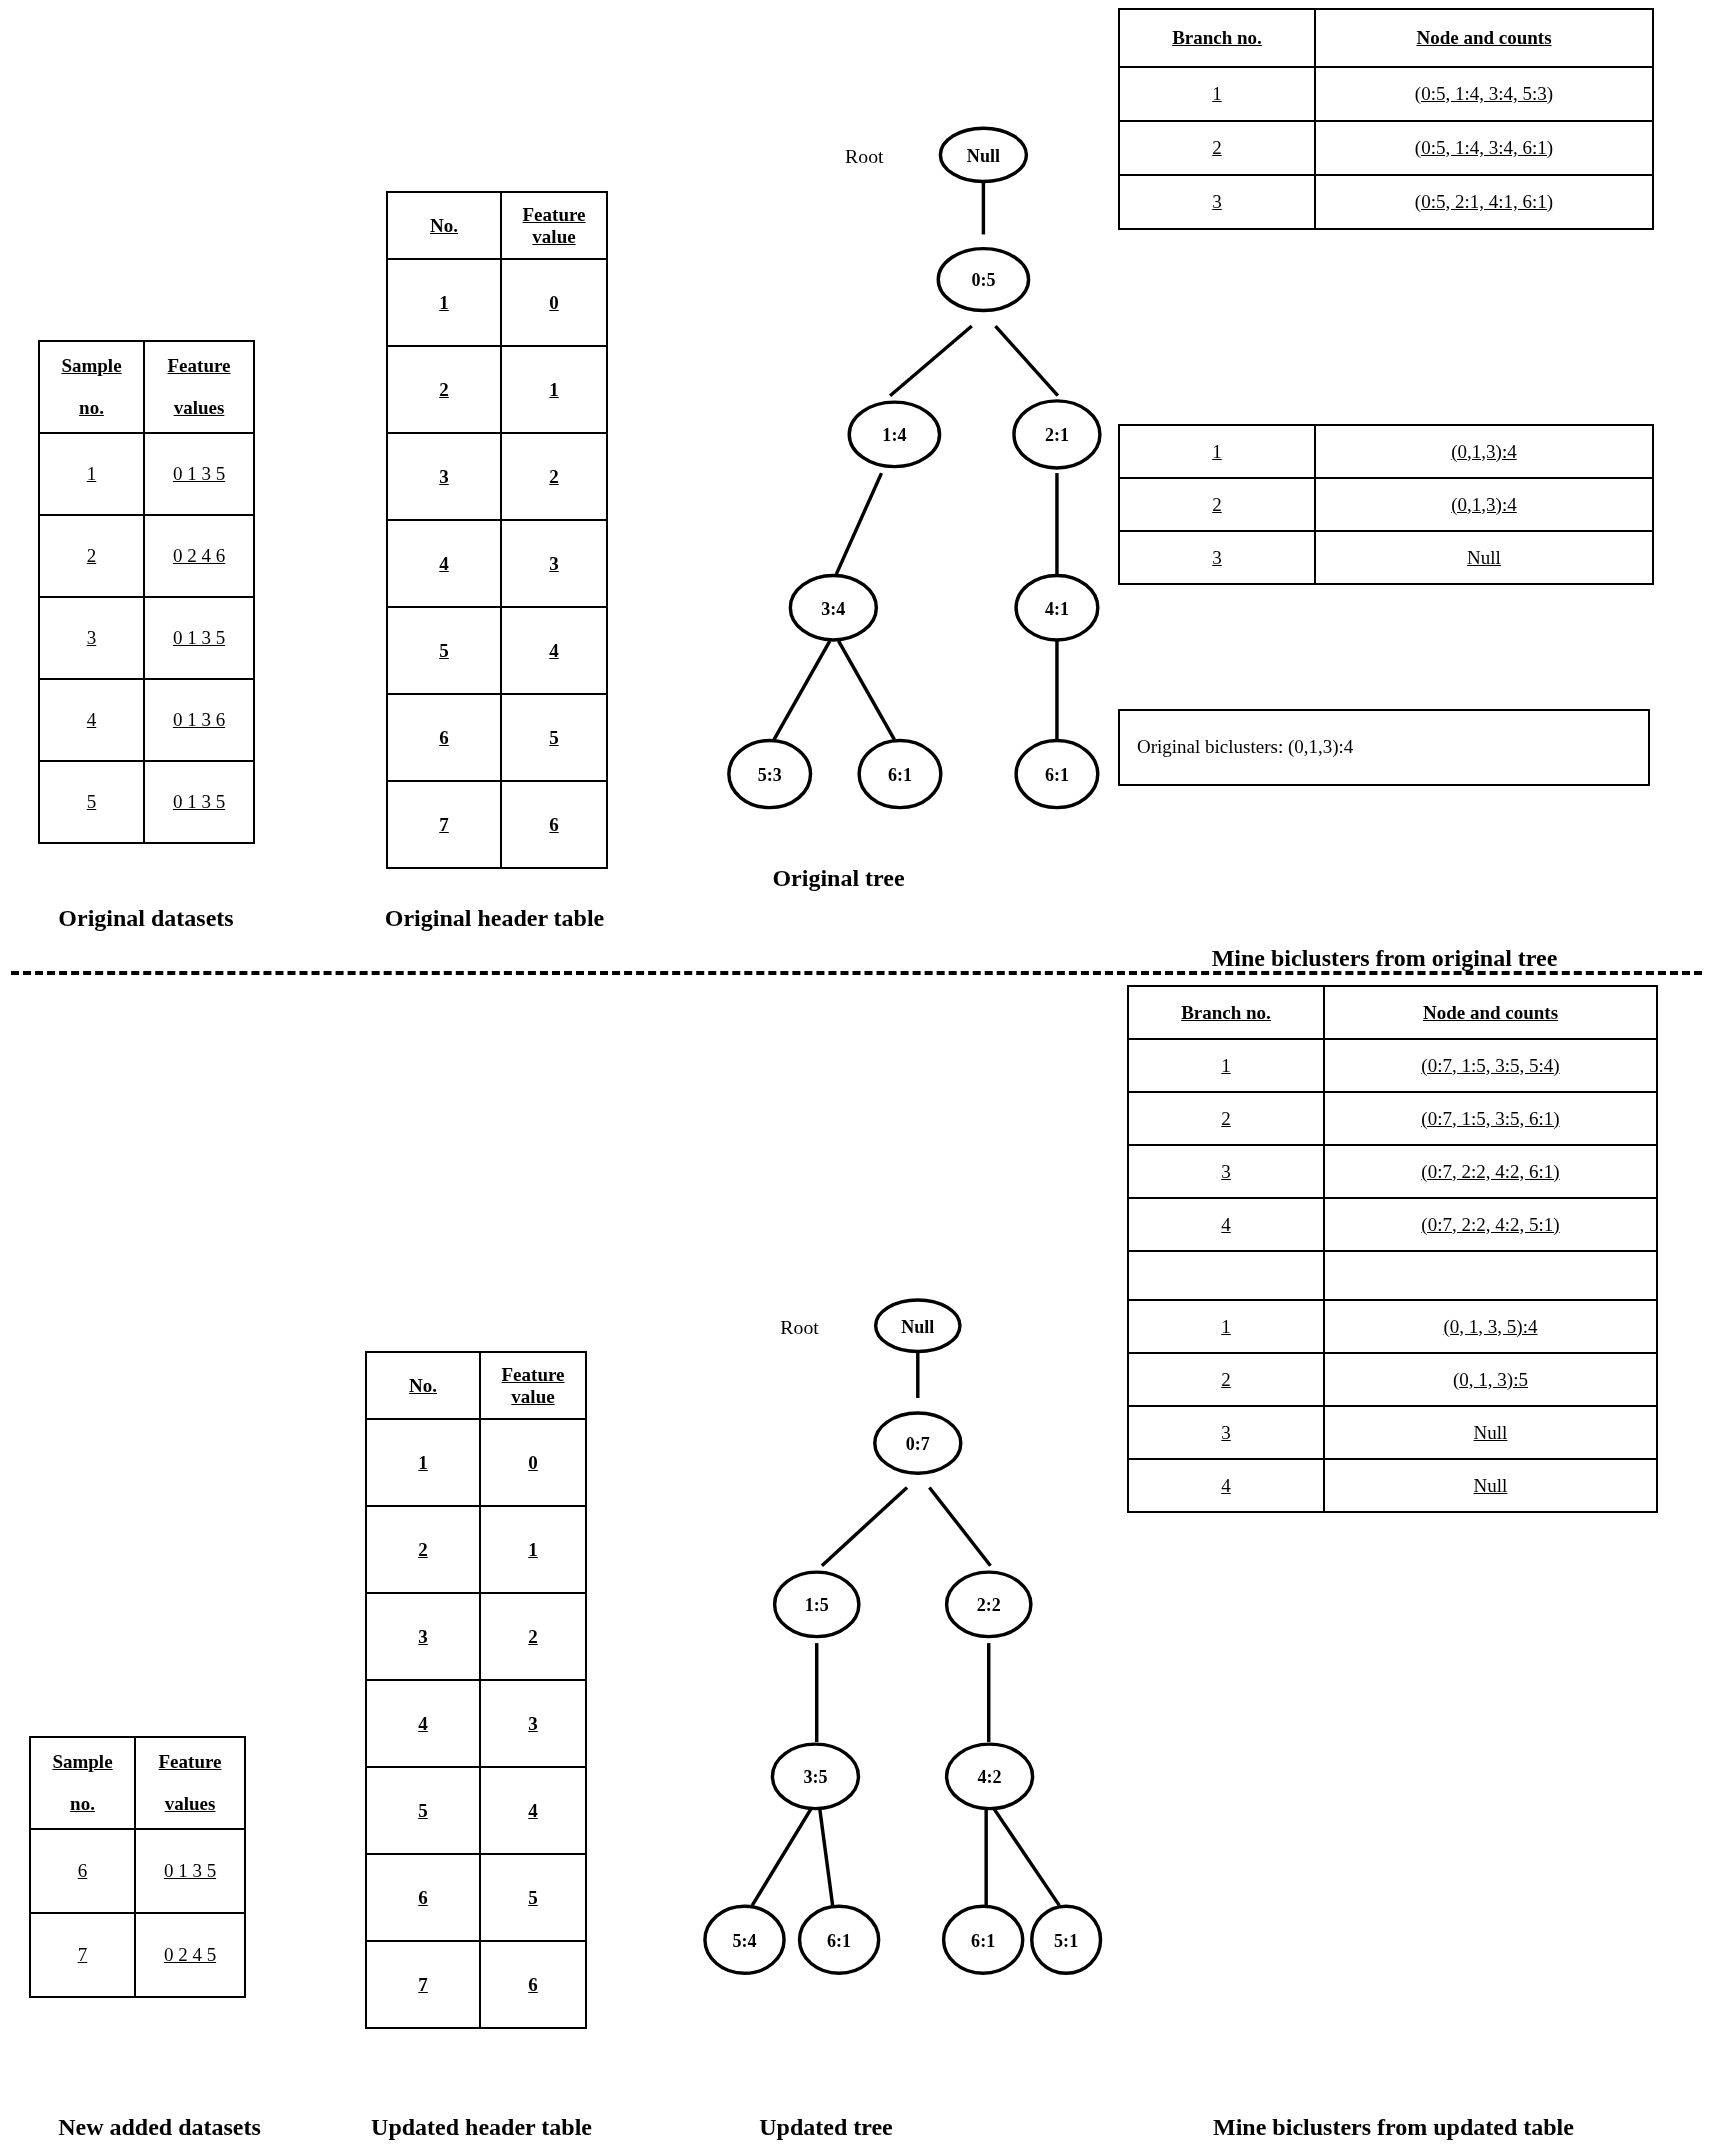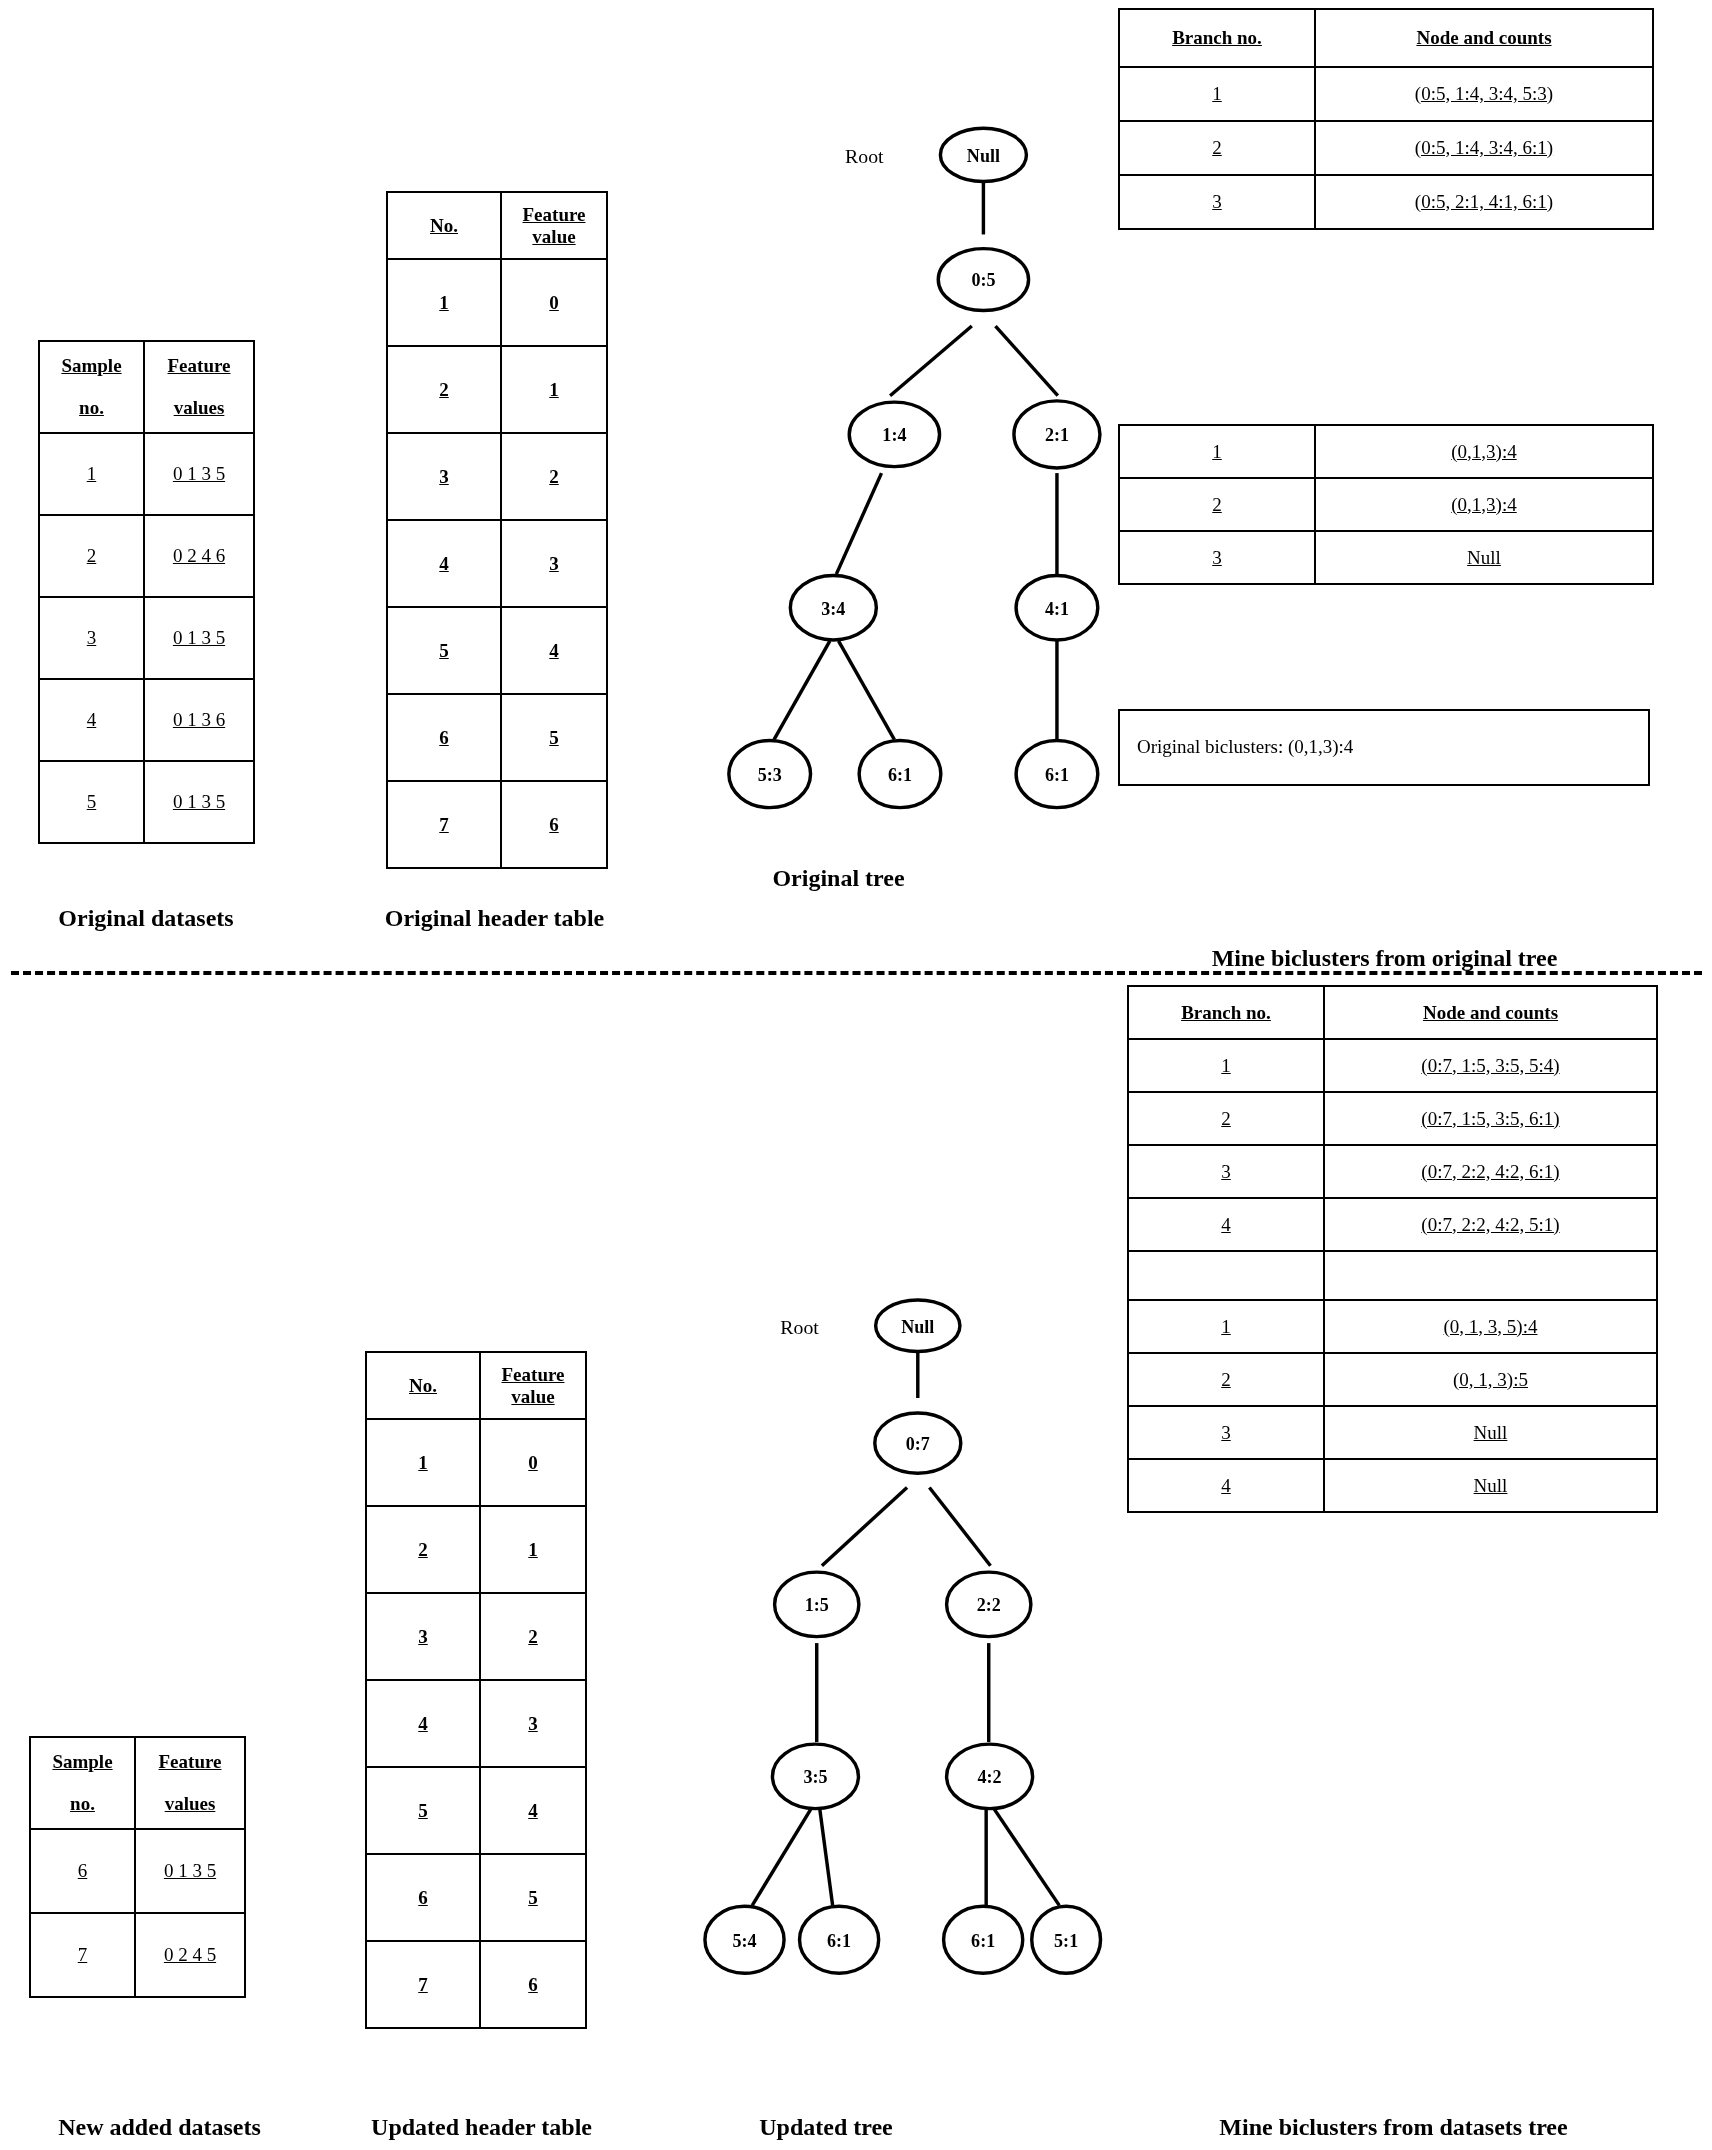--- a/index.html
+++ b/index.html
@@ -388,14 +388,14 @@
       <td style="height:51px;">3</td>
       <td>Null</td>
     </tr>
     <tr>
       <td style="height:51px;">4</td>
       <td>Null</td>
     </tr>
   </tbody>
     </table>
 </div>
-<div class="caption" style="left:1200px;top:2114px;width:387px;">Mine biclusters from datasets tree</div>
+<div class="caption" style="left:1200px;top:2114px;width:387px;">Mine biclusters from updated table</div>
 
 
 </body></html>

